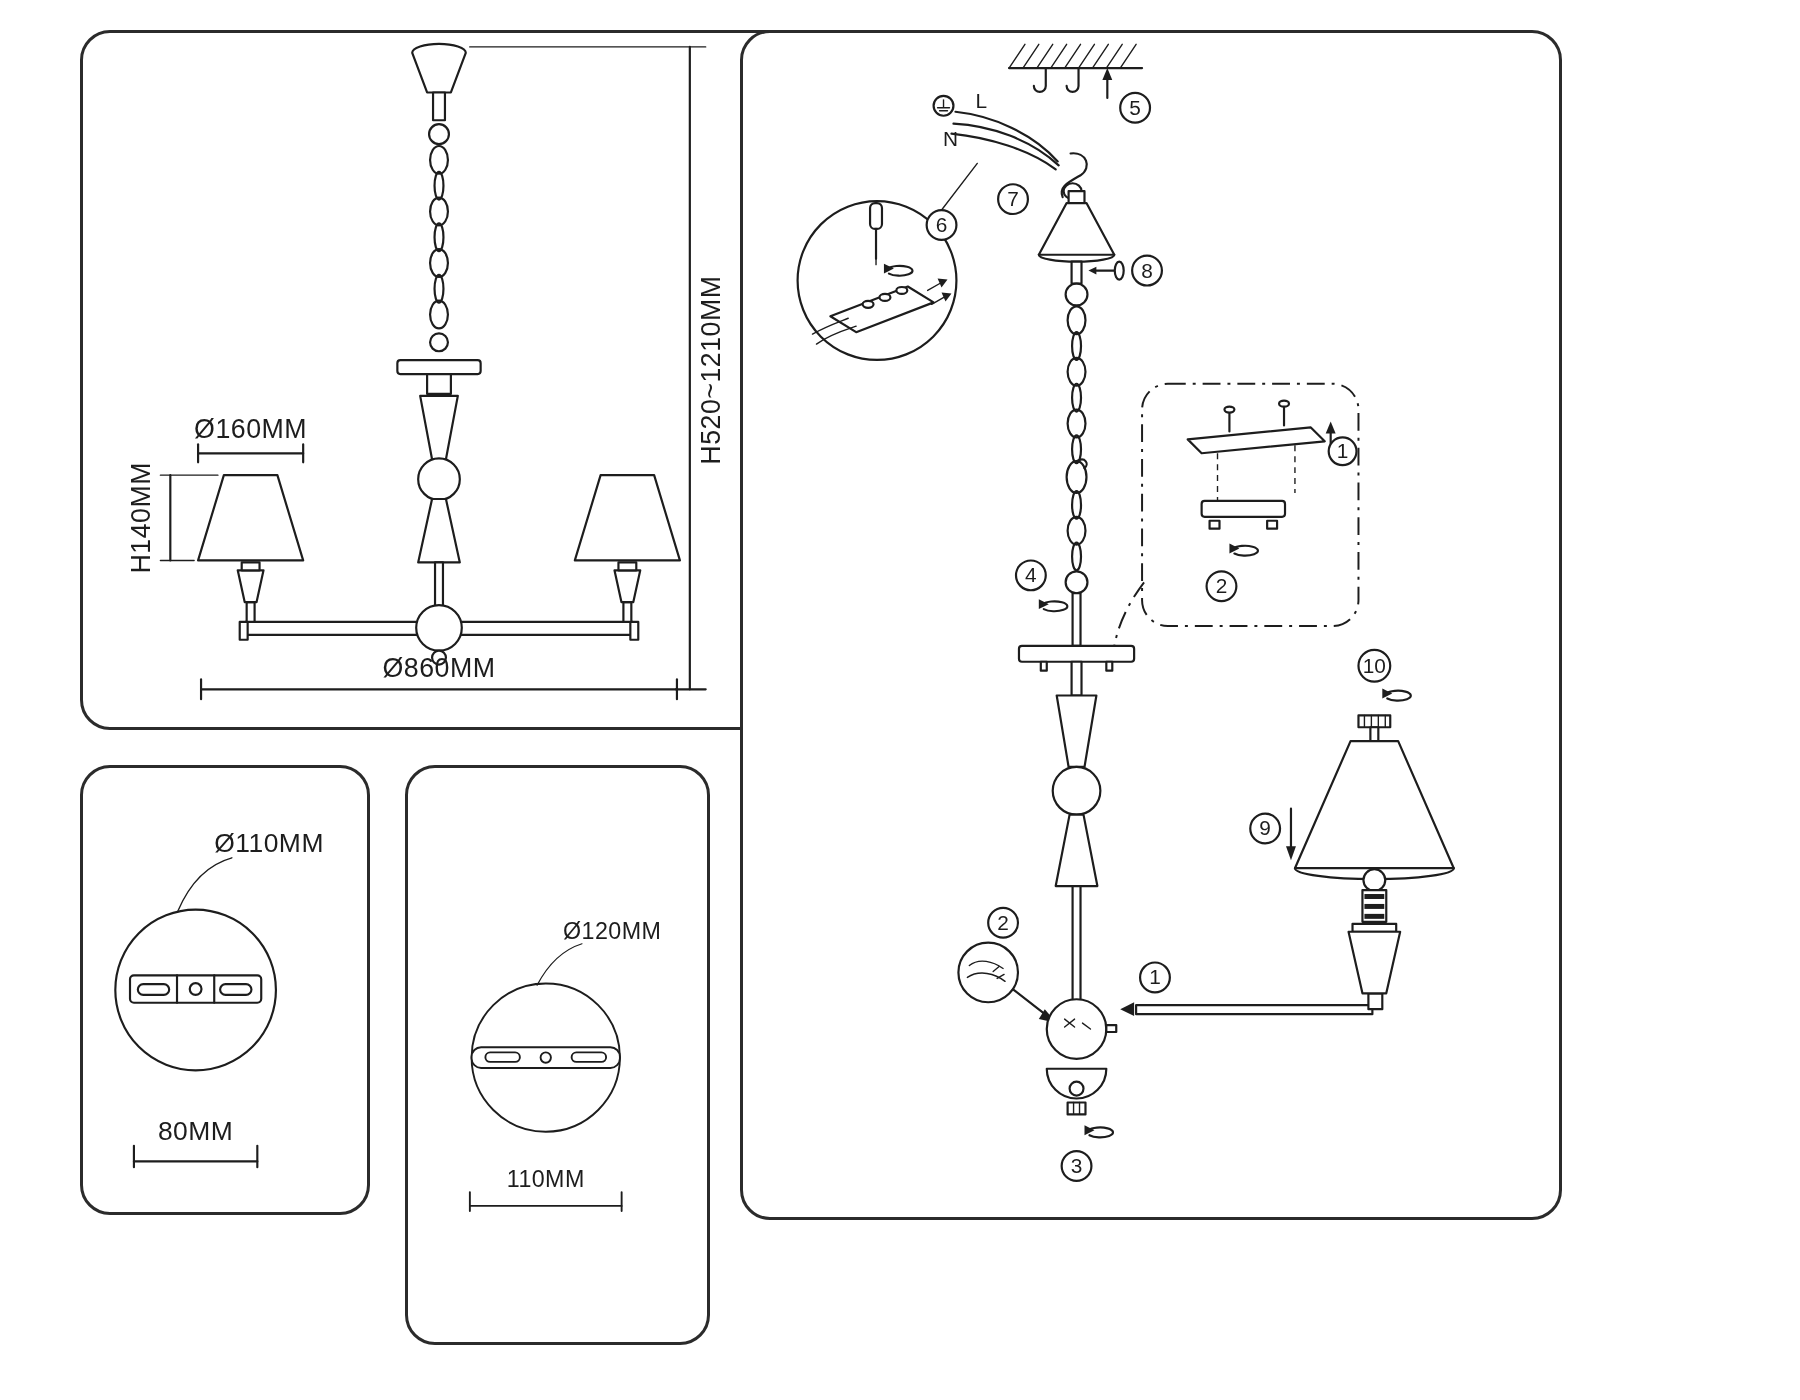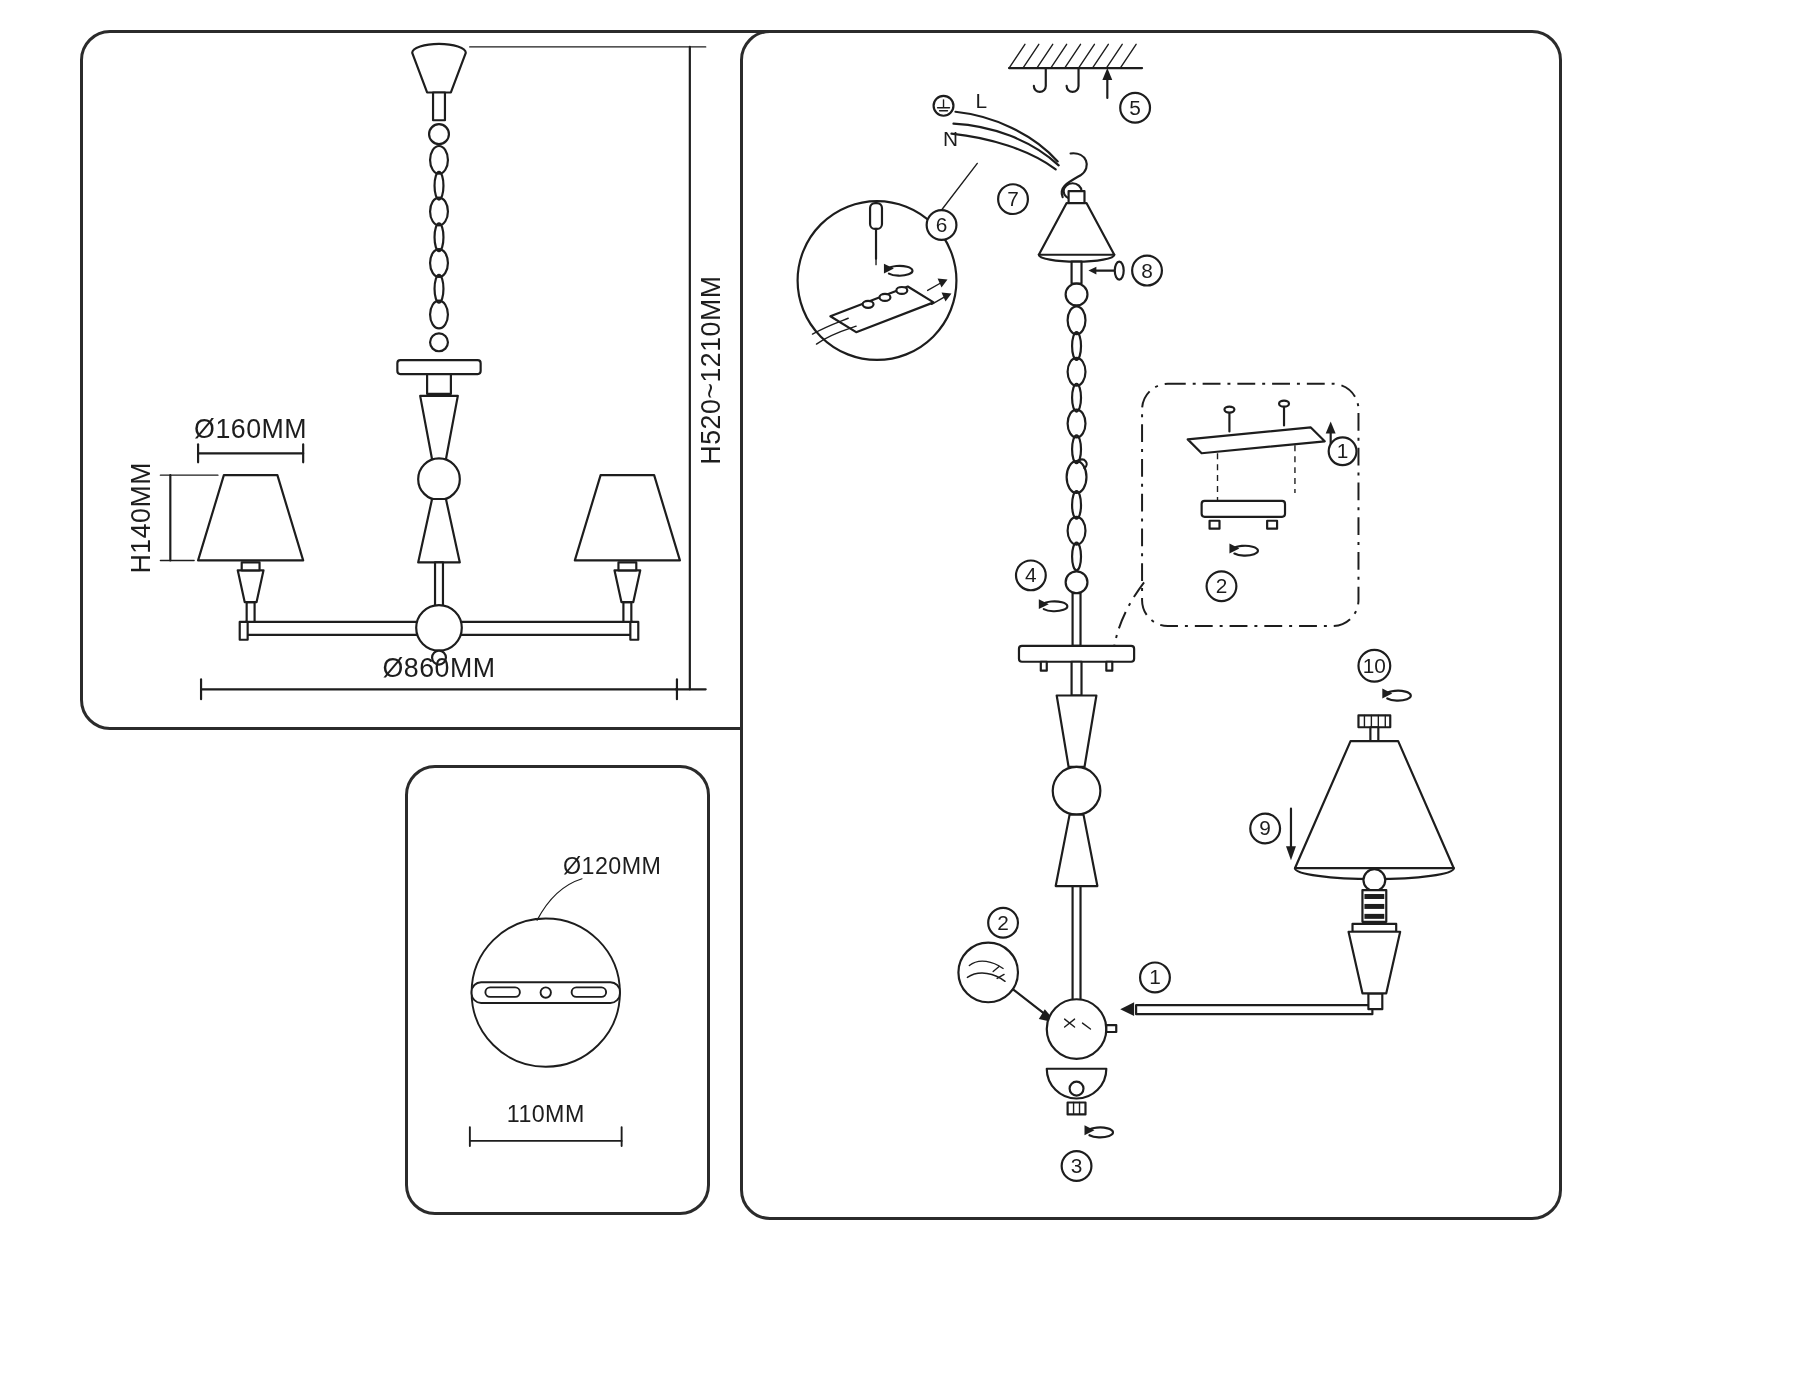--- a/index.html
+++ b/index.html
@@ -1,21 +1,21 @@
 <!DOCTYPE html>
 <html><head>
 <meta charset="utf-8">
 <style>
   html,body{margin:0;padding:0;background:#ffffff;}
   #page{position:relative;width:1800px;height:1400px;background:#ffffff;overflow:hidden;
         font-family:"Liberation Sans",sans-serif;color:#1d1d1d;}
   .panel{position:absolute;border:3px solid #2b2b2b;border-radius:30px;background:#ffffff;box-sizing:border-box;}
   #panel-dimensions{left:80px;top:30px;width:718px;height:700px;}
   #panel-detail-small{left:80px;top:765px;width:290px;height:450px;}
-  #panel-detail-large{left:405px;top:765px;width:305px;height:450px;padding-left:36px;}
+  #panel-detail-large{left:405px;top:765px;width:305px;height:580px;padding-left:36px;}
   #panel-assembly{left:740px;top:30px;width:822px;height:1190px;}
   svg{display:block;width:100%;height:100%;}
   .ln{stroke:#1d1d1d;stroke-width:2.2;fill:none;stroke-linecap:round;stroke-linejoin:round;}
   .th{stroke:#1d1d1d;stroke-width:1.4;fill:none;stroke-linecap:round;}
   .fw{stroke:#1d1d1d;stroke-width:2.2;fill:#ffffff;stroke-linejoin:round;}
   .fd{fill:#1d1d1d;stroke:none;}
   .dash{stroke:#1d1d1d;stroke-width:2;fill:none;stroke-dasharray:18 7 3 7;}
   .dsh2{stroke:#1d1d1d;stroke-width:1.4;fill:none;stroke-dasharray:6 5;}
   .lbl{font-family:"Liberation Sans",sans-serif;font-size:27px;letter-spacing:.5px;fill:#1d1d1d;}
   .num{font-family:"Liberation Sans",sans-serif;font-size:21px;fill:#1d1d1d;}
@@ -101,20 +101,43 @@
 
       <g>
         <line class="th" x1="346" y1="14" x2="584" y2="14"></line>
         <line class="ln" x1="568" y1="14" x2="568" y2="662"></line>
         <line class="ln" x1="554" y1="662" x2="584" y2="662"></line>
         <text class="lbl" x="598" y="340" text-anchor="middle" transform="rotate(-90 598 340)">H520~1210MM</text>
       </g>
     </svg>
   </div>
 
+  <div class="panel" id="panel-detail-small">
+    <svg viewBox="0 0 290 450">
+      <g>
+        <circle class="ln" cx="115" cy="225" r="82"></circle>
+        <rect class="fw" x="48" y="210" width="134" height="28" rx="4"></rect>
+        <line class="ln" x1="96" y1="210" x2="96" y2="238"></line>
+        <line class="ln" x1="134" y1="210" x2="134" y2="238"></line>
+        <circle class="ln" cx="115" cy="224" r="6"></circle>
+        <rect class="ln" x="56" y="219" width="32" height="11" rx="5.5"></rect>
+        <rect class="ln" x="140" y="219" width="32" height="11" rx="5.5"></rect>
+      </g>
+      <g>
+        <path class="th" d="M 152 90 Q 116 100 97 144"></path>
+        <text class="lbl" x="190" y="84" text-anchor="middle">Ø110MM</text>
+      </g>
+      <g>
+        <line class="ln" x1="52" y1="400" x2="178" y2="400"></line>
+        <line class="ln" x1="52" y1="384" x2="52" y2="406"></line>
+        <line class="ln" x1="178" y1="384" x2="178" y2="406"></line>
+        <text class="lbl" x="115" y="378" text-anchor="middle">80MM</text>
+      </g>
+    </svg>
+  </div>
 
   <div class="panel" id="panel-detail-large">
     <svg viewBox="0 0 305 450">
       <g>
         <circle class="ln" cx="118" cy="228" r="86"></circle>
         <rect class="fw" x="32" y="216" width="172" height="24" rx="11"></rect>
         <circle class="ln" cx="118" cy="228" r="6"></circle>
         <rect class="ln" x="48" y="222" width="40" height="11" rx="5.5"></rect>
         <rect class="ln" x="148" y="222" width="40" height="11" rx="5.5"></rect>
       </g>

